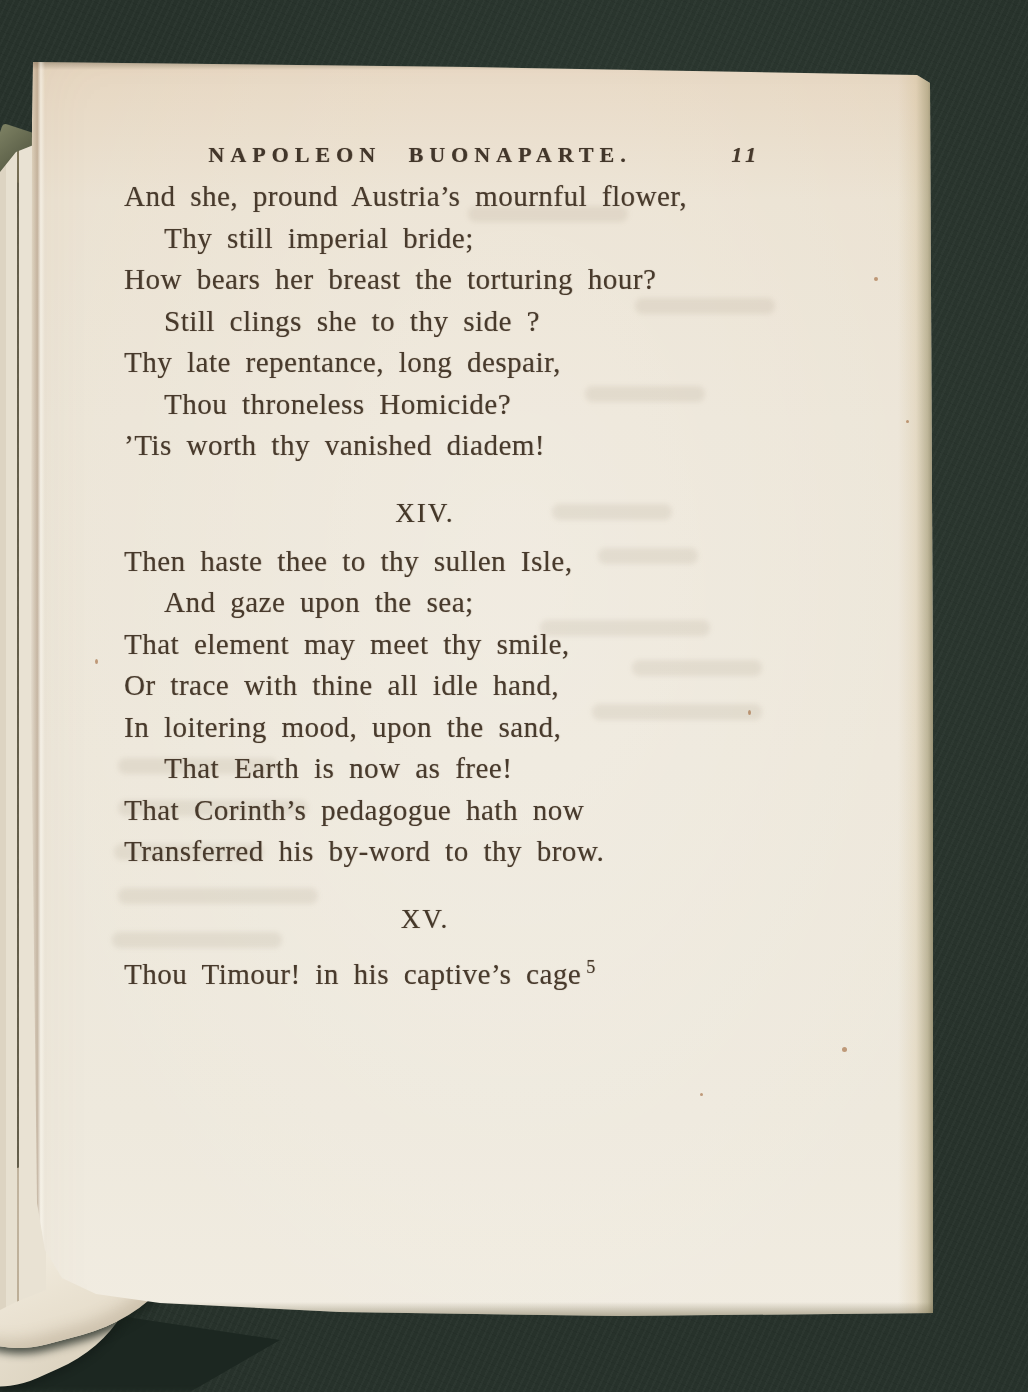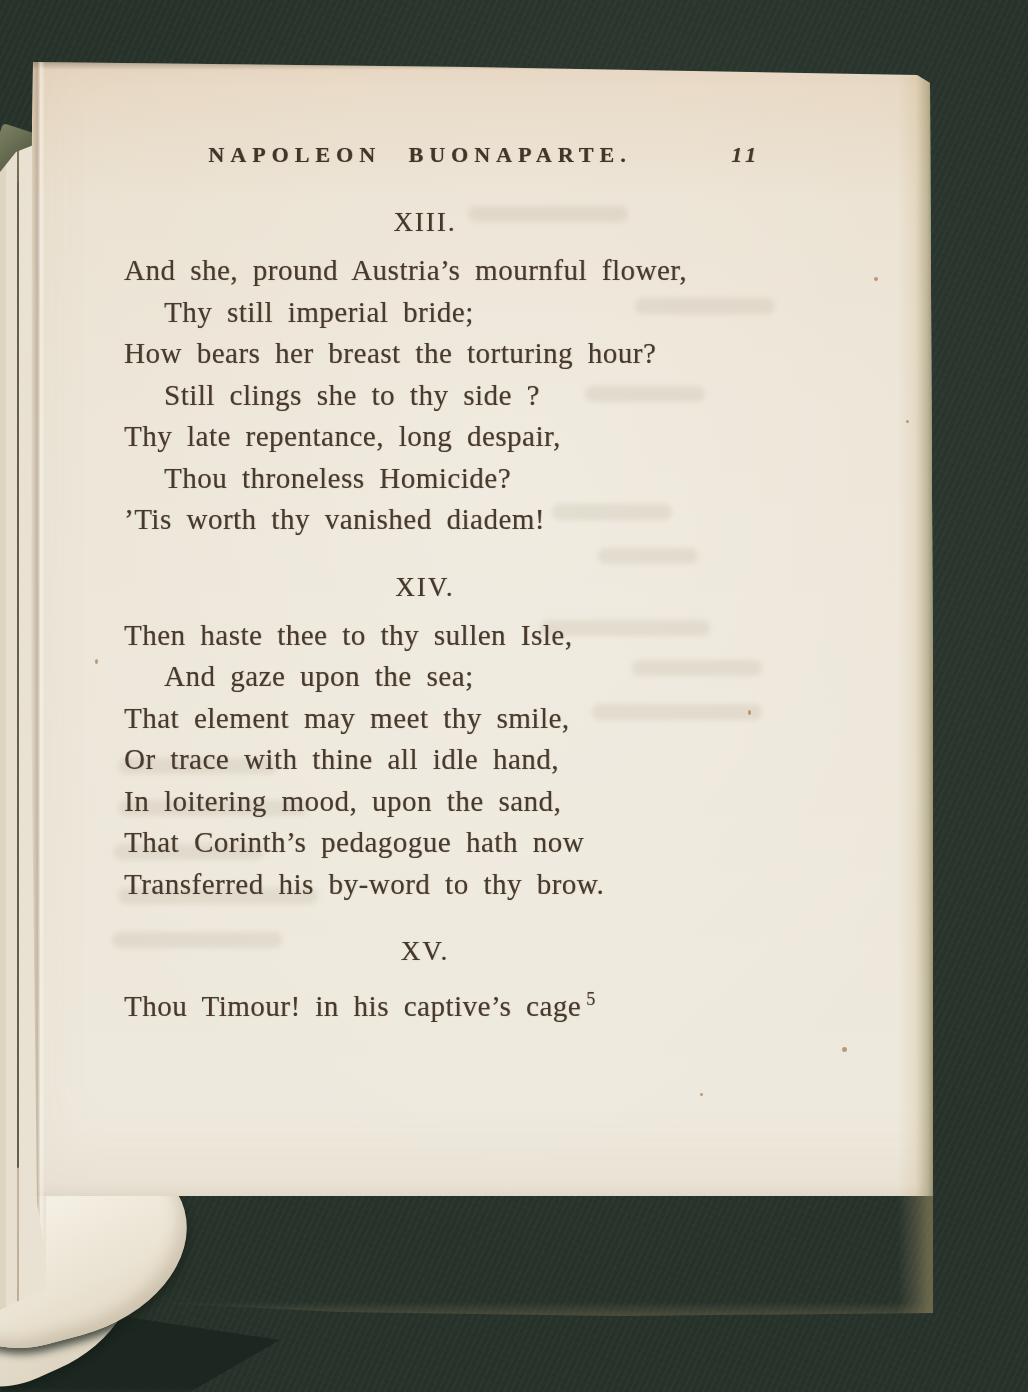--- a/index.html
+++ b/index.html
@@ -42,21 +42,21 @@
   }
   .under-pages{
     position:absolute;left:0;top:0;width:46px;height:1392px;
     background:
       linear-gradient(90deg,#ddd4c2 0 6px, #e7e0d0 6px 17px, rgba(150,130,100,0.55) 17px 19px, #e9e2d3 19px 46px);
     clip-path:polygon(0 172px,16px 152px,46px 140px,46px 1290px,16px 1302px,0 1310px);
   }
 
   
   .paper{
-    position:absolute;left:0;top:0;width:1028px;height:1196px;
+    position:absolute;left:0;top:0;width:1028px;height:1392px;
     clip-path:polygon(33px 62px,470px 67px,917px 75px,930px 83px,933px 700px,933px 1313px,620px 1316px,340px 1312px,160px 1303px,96px 1294px,62px 1278px,45px 1250px,37px 1203px,31px 700px,32px 120px);
     background:
       radial-gradient(ellipse at 50% 42%, rgba(255,255,255,0.22), transparent 72%),
       linear-gradient(180deg,#e0cab0 0px,#e7d8c3 80px,#ebe2d2 200px,#ece5d7 420px,#ede7da 760px,#eee9dd 1120px,#f1ece1 1320px);
   }
   .paper .vignette{
     position:absolute;inset:0;
     box-shadow:inset 0 0 90px rgba(150,112,70,0.16), inset 0 0 14px rgba(120,92,58,0.12);
   }
   .edge-right{
@@ -159,36 +159,36 @@
   <div class="fox" style="left:748px;top:710px;width:3px;height:5px"></div>
   <div class="fox" style="left:95px;top:659px;width:3px;height:5px"></div>
 
   <div class="content">
     <div class="running-header">
       <div class="header-title">NAPOLEON BUONAPARTE.</div>
       <div class="page-number">11</div>
     </div>
     <div>
         <section>
-          <div class="stanza-number">XIII.</div>
           <div class="poem-line">And she, pround Austria’s mournful flower,</div>
           <div class="poem-line indent">Thy still imperial bride;</div>
           <div class="poem-line">How bears her breast the torturing hour?</div>
           <div class="poem-line indent">Still clings she to thy side ?</div>
           <div class="poem-line">Thy late repentance, long despair,</div>
           <div class="poem-line indent">Thou throneless Homicide?</div>
           <div class="poem-line">’Tis worth thy vanished diadem!</div>
         </section>
         <section>
           <div class="stanza-number">XIV.</div>
           <div class="poem-line">Then haste thee to thy sullen Isle,</div>
           <div class="poem-line indent">And gaze upon the sea;</div>
           <div class="poem-line">That element may meet thy smile,</div>
           <div class="poem-line">Or trace with thine all idle hand,</div>
           <div class="poem-line">In loitering mood, upon the sand,</div>
+          <div class="poem-line indent">That Earth is now as free!</div>
           <div class="poem-line">That Corinth’s pedagogue hath now</div>
           <div class="poem-line">Transferred his by-word to thy brow.</div>
         </section>
         <section>
           <div class="stanza-number">XV.</div>
           <div class="poem-line">Thou Timour! in his captive’s cage<sup class="footnote-ref">5</sup></div>
         </section>
       </div>
   </div>
 </div>

